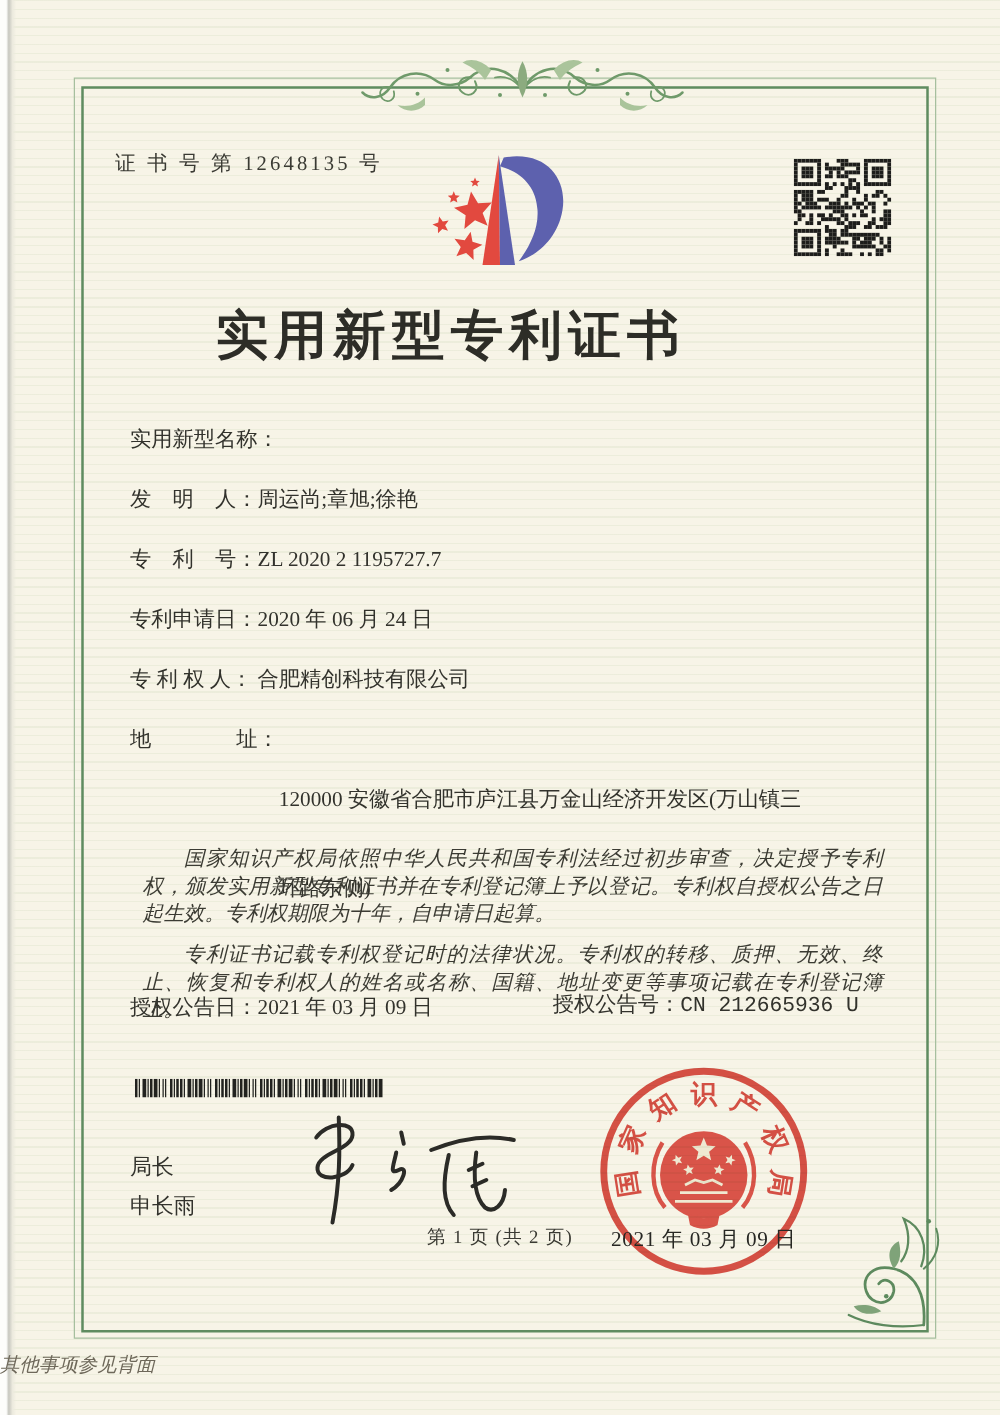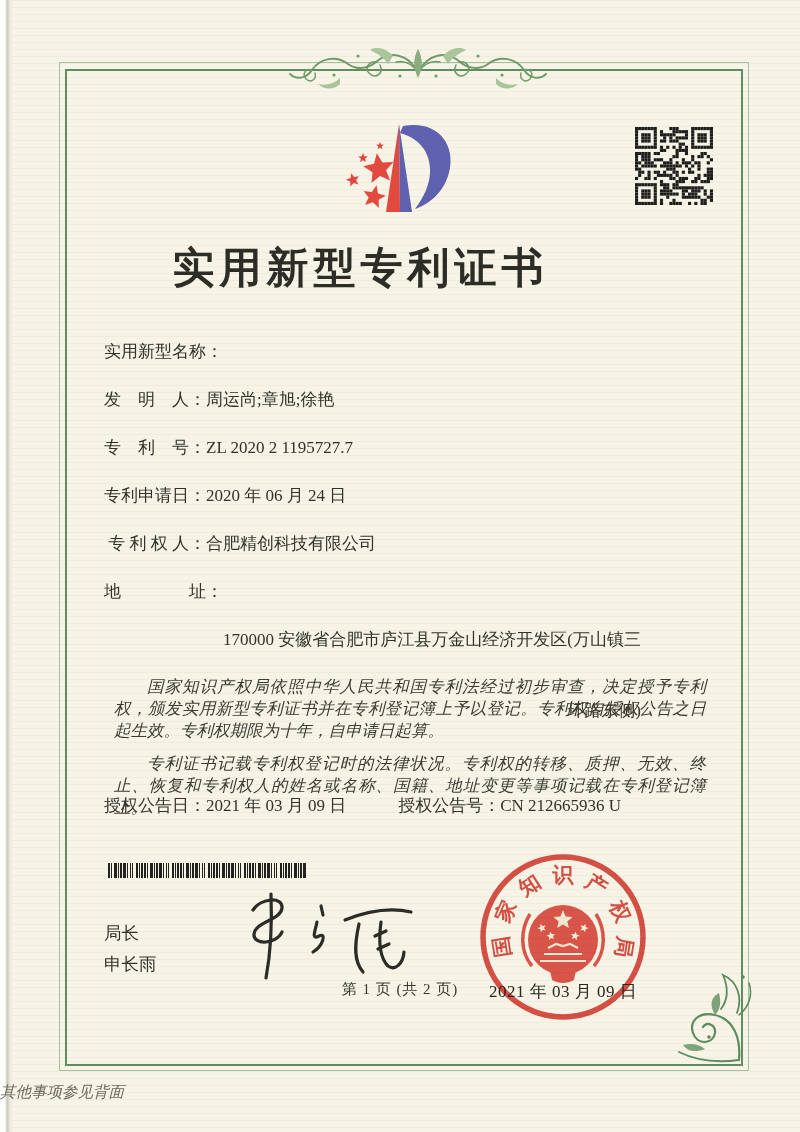--- a/index.html
+++ b/index.html
@@ -18,26 +18,26 @@
   .frame-outer{position:absolute;left:59px;top:62px;width:688px;height:1007px;border:1px solid #a6bf9e;}
   .frame-inner{position:absolute;left:65px;top:69px;width:674px;height:993px;border:2.5px solid #5f8c60;}
   .ornament{position:absolute;}
   .cert-no{position:absolute;left:92px;top:120px;font-size:16.5px;letter-spacing:2.5px;color:#3a3a33;}
   .logo{position:absolute;left:330px;top:108px;}
   .qr{position:absolute;left:635px;top:127px;width:78px;height:78px;}
   .qr svg{width:78px;height:78px;}
   .title{position:absolute;left:0;top:240px;width:716px;text-align:center;
     font-size:42px;font-weight:700;letter-spacing:5px;text-indent:5px;color:#2d2d27;}
   .fields{position:absolute;left:104px;top:340px;width:620px;font-size:17px;}
-  .frow{display:flex;line-height:24px;margin-bottom:24px;text-align:right;}
+  .frow{display:flex;line-height:24px;margin-bottom:24px;}
   .flabel{flex:0 0 102px;white-space:pre;}
   .fvalue{white-space:pre-wrap;}
   .addr-wrap .fvalue div{line-height:23px;}
   .frow.last{margin-bottom:0;}
-  .pair2{margin-left:52px;display:flex;}
+  .pair2{margin-left:96px;display:flex;font-family:Liberation Mono, monospace;}
   .paragraphs{position:absolute;left:102px;top:664px;width:616px;
     font-size:16.5px;line-height:21.8px;text-align:justify;font-style:italic;color:#3b3b33;}
   .paragraphs p{margin:12px;text-indent:2em;}
   .barcode{position:absolute;left:108px;top:863px;}
   .signer{position:absolute;left:104px;top:918px;font-size:17.5px;line-height:31px;
     font-family:"Liberation Sans","DejaVu Sans",sans-serif;color:#33332d;}
   .signature{position:absolute;left:225px;top:886px;}
   .seal{position:absolute;left:478px;top:852px;width:170px;height:170px;
     mix-blend-mode:multiply;opacity:0.93;}
   .seal-ring{position:absolute;left:0;top:0;}
@@ -82,20 +82,21 @@
       <path d="M94,107 C72,110 50,107 34,99" stroke-width="1.8"></path>
       <path d="M92,60 C98,44 92,28 78,22 C84,36 82,48 76,56" stroke-width="1.8"></path>
       <path d="M94,62 C104,54 108,42 104,30" stroke-width="1.6"></path>
       <path d="M70,62 C64,52 66,44 74,40 C76,48 76,56 70,62 Z" fill="#7fa379" stroke="none"></path>
       <path d="M60,96 C50,100 42,98 38,92 C46,90 54,91 60,96 Z" fill="#7fa379" stroke="none"></path>
       <circle cx="98" cy="24" r="1.8" fill="#5d8a5e" stroke="none"></circle>
       <circle cx="64" cy="84" r="1.8" fill="#5d8a5e" stroke="none"></circle>
     </g>
   </svg>
 
+  <div class="cert-no">证 书 号 第 12648135 号</div>
 
   <svg class="logo" width="150" height="130" viewBox="0 0 150 130">
     <path d="M69,16 L70,104 L56,104 Z" fill="#e2493f"></path>
     <path d="M69,16 L70,104 L82,104 Z" fill="#5d61ae"></path>
     <path d="M73,18 C108,12 124,36 120,60 C116,84 98,97 85,101 C93,90 101,76 100,60 C99,42 88,30 70,25 Z" fill="#5d61ae"></path>
     <polygon fill="#e2493f" points="46.8,45.2 52.4,54.6 63.4,54.0 56.1,62.3 60.1,72.5 50.0,68.1 41.5,75.1 42.5,64.2 33.2,58.2 44.0,55.8"></polygon>
     <polygon fill="#e2493f" points="46.5,77.3 48.0,85.4 55.9,87.7 48.7,91.7 48.9,100.0 42.9,94.3 35.1,97.0 38.6,89.6 33.6,83.0 41.8,84.1"></polygon>
     <polygon fill="#e2493f" points="33.0,45.0 34.3,48.2 37.8,48.5 35.1,50.7 35.9,54.0 33.0,52.3 30.1,54.0 30.9,50.7 28.2,48.5 31.7,48.2"></polygon>
     <polygon fill="#e2493f" points="21.3,65.2 24.2,69.1 28.9,68.3 26.1,72.2 28.4,76.5 23.8,75.1 20.4,78.5 20.3,73.7 16.0,71.5 20.6,70.0"></polygon>
     <polygon fill="#e2493f" points="50.0,34.0 51.1,36.5 53.8,36.8 51.7,38.6 52.4,41.2 50.0,39.8 47.6,41.2 48.3,38.6 46.2,36.8 48.9,36.5"></polygon>
@@ -446,21 +447,21 @@
       <span class="flabel">专利申请日：</span>
       <span class="fvalue">2020 年 06 月 24 日</span>
     </div>
     <div class="frow">
       <span class="flabel">专 利 权 人：</span>
       <span class="fvalue">合肥精创科技有限公司</span>
     </div>
     <div class="frow addr-wrap">
       <span class="flabel">地　　　　址：</span>
       <span class="fvalue">
-        <div>170000 安徽省合肥市庐江县万金山经济开发区(万山镇三</div>
+        <div>120000 安徽省合肥市庐江县万金山经济开发区(万山镇三</div>
         <div>环路东侧)</div>
       </span>
     </div>
     <div class="frow last">
       <span class="flabel">授权公告日：</span>
       <span class="fvalue">2021 年 03 月 09 日</span>
       <span class="pair2">
         <span class="flabel" style="flex-basis:auto;">授权公告号：</span>
         <span class="fvalue">CN 212665936 U</span>
       </span>

